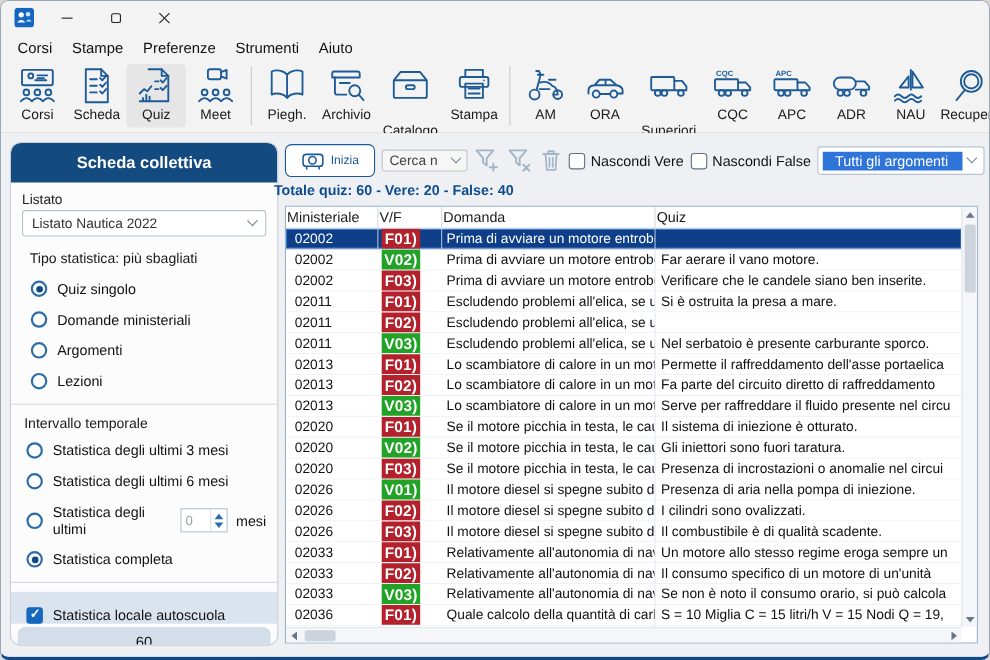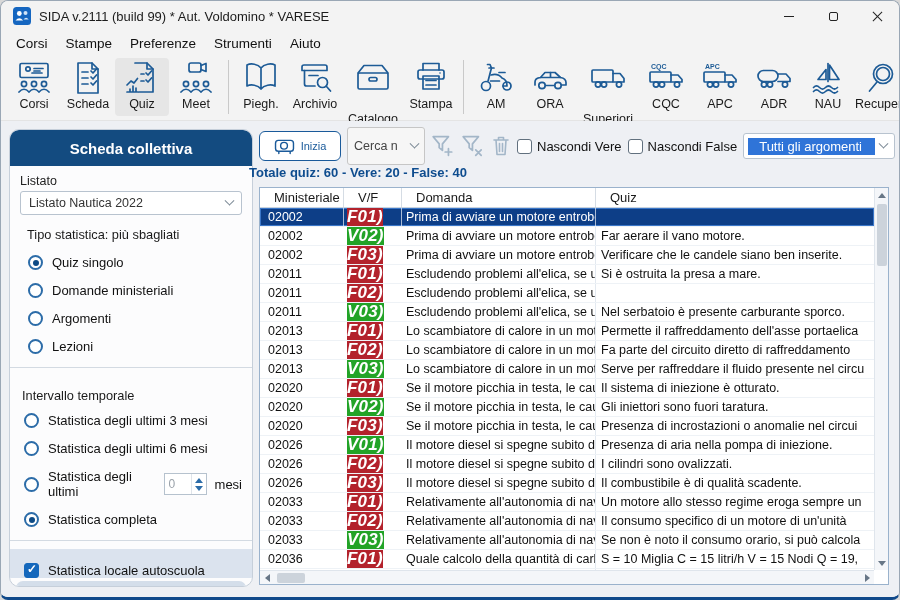--- a/index.html
+++ b/index.html
@@ -54,42 +54,42 @@
   .tri-up-s{width:0;height:0;border-left:4px solid transparent;border-right:4px solid transparent;border-bottom:5px solid #2c6ca8;}
   .tri-dn-s{width:0;height:0;border-left:4px solid transparent;border-right:4px solid transparent;border-top:5px solid #2c6ca8;}
   .check-band{margin:8px -10px 0 -10px;background:#dbe3ee;height:29px;display:flex;align-items:flex-end;gap:9px;padding-left:14px;}
   .cb{width:15px;height:15px;border:1.5px solid #61707e;border-radius:3px;background:#fff;flex:none;}
   .cb.checked{background:#1568bc;border-color:#1568bc;position:relative;}
   .cb.checked::after{content:"✓";position:absolute;left:2px;top:-2px;color:#fff;font-size:12px;font-weight:bold;}
   .count-box{margin:3px -4px 0 -4px;background:#d4deea;border-radius:7px;height:27px;display:flex;align-items:center;justify-content:center;font-size:13.5px;color:#111;}
   
   .mtoolbar{position:absolute;left:258px;top:10px;height:30px;display:flex;align-items:center;gap:6px;}
   .inizia-btn{height:30px;width:82px;border:1.5px solid #1a5a9a;border-radius:6px;background:#fff;display:flex;align-items:center;justify-content:center;gap:6px;color:#1a5a9a;font-size:11px;}
-  .search-combo{height:38px;width:78px;background:#f6f6f6;border:1px solid #c6c6c6;border-radius:3px;display:flex;align-items:center;padding:0 6px;font-size:12.5px;color:#444;}
+  .search-combo{height:20px;width:78px;background:#f6f6f6;border:1px solid #c6c6c6;border-radius:3px;display:flex;align-items:center;padding:0 6px;font-size:12.5px;color:#444;}
   .search-combo .grow{flex:1;white-space:nowrap;overflow:hidden;}
   .ghost-ic{stroke:#a3b6c8;stroke-width:1.6;fill:none;stroke-linecap:round;stroke-linejoin:round;}
   .cb-row{display:flex;align-items:center;gap:5px;font-size:13px;color:#111;}
   .arg-select{height:26px;width:152px;background:#fff;border:1px solid #b8c3cf;border-radius:3px;display:flex;align-items:center;padding:0 7px 0 4px;font-size:13px;}
   .arg-select .hl{background:#2f74d8;color:#fff;padding:1px 11px;white-space:nowrap;overflow:hidden;flex:1;}
   .summary{position:absolute;left:248px;top:44px;font-size:13px;font-weight:bold;color:#0e4c8e;}
   
   .table-wrap{position:absolute;left:258px;top:66px;right:10px;bottom:12px;border:1px solid #9ab2cc;background:#fff;display:flex;flex-direction:column;}
   .table-main{flex:1;display:flex;overflow:hidden;}
   .cols{flex:1;overflow:hidden;display:flex;flex-direction:column;}
   .thead{display:grid;grid-template-columns:84px 58px 194px 1fr;height:20px;border-bottom:1px solid #c9d3de;background:#fff;flex:none;}
-  .th{font-size:13px;color:#1a1a1a;display:flex;align-items:center;padding-left:14px;border-right:1px solid #d5dce4;white-space:nowrap;overflow:hidden;}
+  .th{font-size:13px;color:#1a1a1a;display:flex;align-items:center;padding-left:1px;border-right:1px solid #d5dce4;white-space:nowrap;overflow:hidden;}
   .th:last-child{border-right:none;}
   .rows{flex:1;overflow:hidden;}
   .row{display:grid;grid-template-columns:84px 58px 194px 1fr;height:19px;align-items:center;border-bottom:1px solid #eef2f6;background:#fff;}
   .cell{font-size:12.5px;color:#101010;white-space:nowrap;overflow:hidden;height:100%;display:flex;align-items:center;}
   .cell-min{padding-left:8px;border-right:1px solid transparent;}
   .cell-vf{justify-content:flex-start;padding-left:3px;border-right:1px solid transparent;}
   .cell-dom{padding-left:4px;border-right:1px solid #e3e9f0;}
   .cell-quiz{padding-left:5px;}
-  .badge{min-width:35px;height:28px;display:inline-flex;align-items:center;justify-content:center;color:#fff;font-size:17px;font-weight:bold;letter-spacing:.2px;font-style:italic;}
+  .badge{min-width:35px;height:28px;display:inline-flex;align-items:center;justify-content:center;color:#fff;font-size:14px;font-weight:bold;letter-spacing:.2px;}
   .badge-red{background:#b3222c;} .badge-green{background:#22a327;}
   .row.selected{background:#0d3e87;box-shadow:inset 0 0 0 1px #3a76c8;}
   .row.selected .cell{color:#fff;}
   .row.selected .cell-min,.row.selected .cell-vf,.row.selected .cell-dom{border-right-color:rgba(255,255,255,.65);}
   
   .vscroll{width:14px;border-left:1px solid #dfe5ec;background:#f4f6f9;display:flex;flex-direction:column;align-items:center;flex:none;}
   .sb-arrow{width:14px;height:14px;display:flex;align-items:center;justify-content:center;flex:none;}
   .tri-up{width:0;height:0;border-left:4px solid transparent;border-right:4px solid transparent;border-bottom:5px solid #677686;}
   .tri-dn{width:0;height:0;border-left:4px solid transparent;border-right:4px solid transparent;border-top:5px solid #677686;}
   .tri-lf{width:0;height:0;border-top:4px solid transparent;border-bottom:4px solid transparent;border-right:5px solid #677686;}
@@ -106,21 +106,20 @@
 <div id="window">
 
   <div class="titlebar">
     <svg class="app-icon" viewBox="0 0 18 18">
       <rect x="0" y="0" width="18" height="18" rx="3.5" fill="#1566c0"></rect>
       <circle cx="6.3" cy="6.5" r="2.4" fill="#fff"></circle>
       <path d="M2.5 13.5 q3.8 -4.5 7.6 0 z" fill="#fff"></path>
       <circle cx="12.5" cy="6" r="2" fill="#cfe3f7"></circle>
       <path d="M10.5 12.5 q2.6 -3.6 5.2 0 z" fill="#cfe3f7"></path>
     </svg>
-    <div class="title-text">SIDA v.2111 (build 99) * Aut. Voldomino * VARESE</div>
     <div class="win-controls">
       <div class="win-btn">
           <span class="min-glyph"></span>
         </div>
       <div class="win-btn">
           <span class="max-glyph"></span>
         </div>
       <div class="win-btn">
           <span class="close-glyph"></span>
         </div>
@@ -357,21 +356,21 @@
         <div class="radio-row">
           <span class="radio"></span>
           <span>Argomenti</span>
         </div>
         <div class="radio-row">
           <span class="radio"></span>
           <span>Lezioni</span>
         </div>
 
         <div class="divider"></div>
-        <div class="section-label" style="margin-left:2px;margin-top:20px;">Intervallo temporale</div>
+        <div class="section-label" style="margin-left:2px;margin-top:9px;">Intervallo temporale</div>
 
         <div class="radio-row" style="margin-top:10px;margin-left:4px;">
           <span class="radio"></span>
           <span>Statistica degli ultimi 3 mesi</span>
         </div>
         <div class="radio-row" style="margin-left:4px;">
           <span class="radio"></span>
           <span>Statistica degli ultimi 6 mesi</span>
         </div>
         <div class="radio-row" style="margin-left:4px;gap:4px;">

